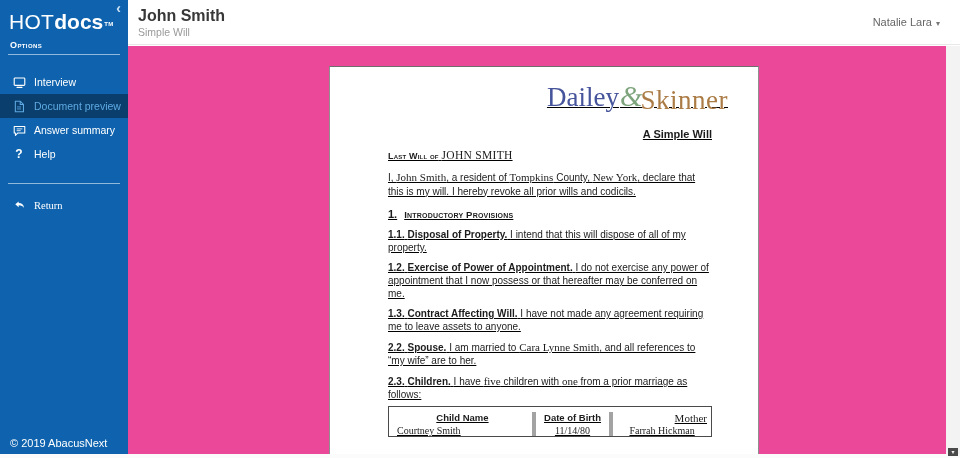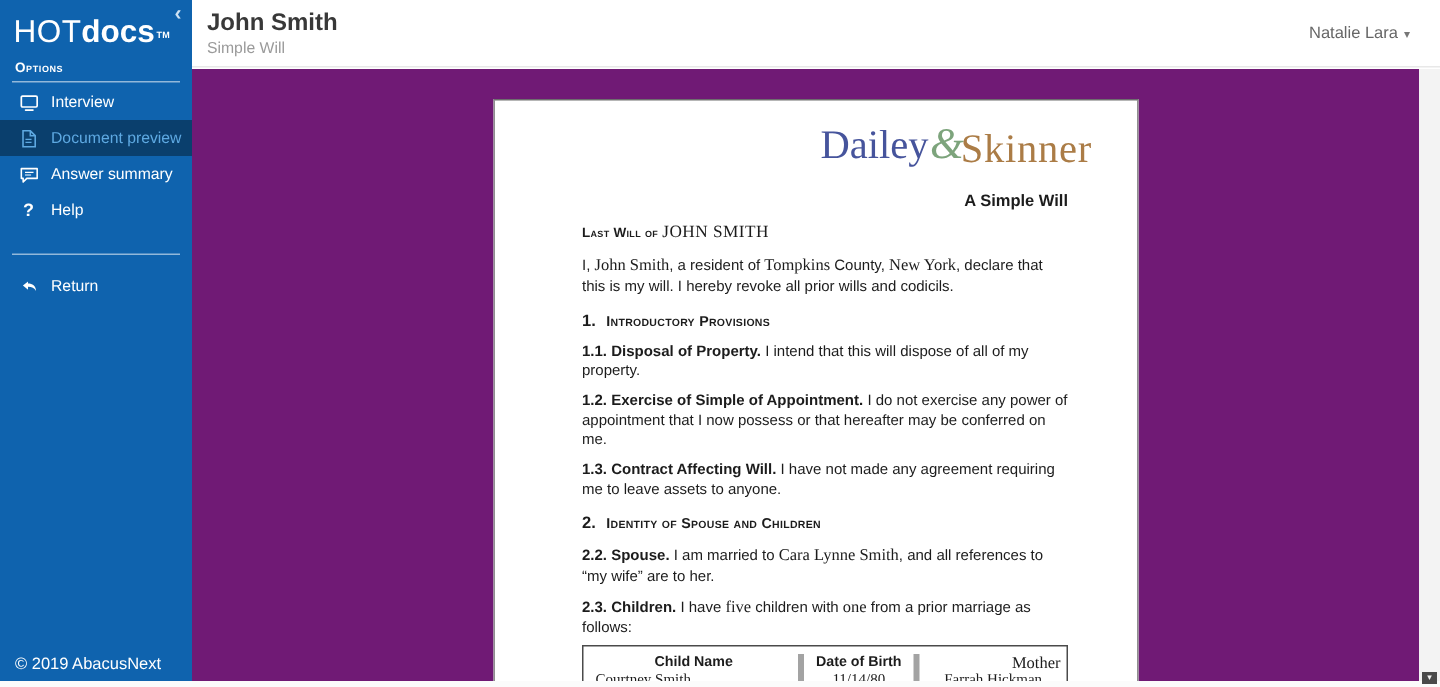--- a/index.html
+++ b/index.html
@@ -20,44 +20,44 @@
   }
   .logo { padding:11px 0 0 9px; font-size:21px; line-height:22px; white-space:nowrap; letter-spacing:.3px; }
   .logo-hot { font-weight:400; }
   .logo-docs { font-weight:800; letter-spacing:0; }
   .logo-tm { font-size:6px; vertical-align:top; position:relative; top:2px; margin-left:1px; font-weight:bold; }
   .options-label {
     margin:7px 0 0 10px; font-size:9px; font-weight:bold;
     font-variant:small-caps; letter-spacing:.4px;
   }
   .sep { border-top:1px solid rgba(255,255,255,.55); margin:4px 8px 0 8px; }
-  .nav { margin-top:1px; }
+  .nav { margin-top:15px; }
   .item {
     display:flex; align-items:center; gap:8px; height:24px; padding-left:12px;
     font-size:10.5px; cursor:pointer; color:#fff;
   }
   .item.selected { background:#0a3f6d; color:#5ea9e2; }
   .ic { width:14px; height:14px; display:flex; align-items:center; justify-content:center; flex:0 0 14px; }
   .qmark { font-weight:bold; font-size:12px; }
   .sep2 { margin-top:17px; }
-  .return-item { margin-top:9px; }
+  .return-item { margin-top:9px;font-family:Liberation Serif, serif; }
   .copyright { position:absolute; left:10px; bottom:9px; font-size:11px; color:#fff; }
 
   
   .header {
     position:absolute; left:128px; top:0; right:0; height:45px;
     background:#fff; border-bottom:1px solid #e8e8e8; z-index:1;
   }
   .page-title { margin:7px 0 0 10px; font-size:16px; font-weight:bold; color:#383838; line-height:18px; }
   .page-subtitle { margin:1px 0 0 10px; font-size:10.5px; color:#9a9a9a; }
   .user { position:absolute; right:20px; top:16px; font-size:11px; color:#666; cursor:pointer; }
   .caret { font-size:8px; margin-left:4px; color:#777; }
 
   
-  .main { position:absolute; left:128px; top:46px; right:0; bottom:0; background:#701a75; overflow:hidden; }
+  .main { position:absolute; left:128px; top:46px; right:0; bottom:0; background:#ec4899; overflow:hidden;text-decoration:underline; }
   .page {
     width:430px; height:430px; margin:20px auto 0 auto;
     border:1px solid #8f8f8f; border-top-color:#6e6e6e; background:#fff;
     padding:12px 46px 0 58px; font-size:10px; color:#1c1c1c; line-height:1.3;
   }
   .letterhead { text-align:right; margin-right:-16px; white-space:nowrap; line-height:34px; height:38px; }
   .lh-serif { font-family:"Liberation Serif", serif; }
   .lh-blue  { font-size:27px; color:#46549c; }
   .lh-amp   { font-size:29px; font-style:italic; color:#7da47c; margin:0 -2px 0 1px; }
   .lh-gold  { font-size:27px; color:#ab7c46; position:relative; top:3px; letter-spacing:.5px; }
@@ -176,25 +176,24 @@
       <div class="doc-title">A Simple Will</div>
 
       <p><span class="sc-label">Last Will of</span> <span class="serif name-caps">JOHN SMITH</span></p>
 
       <p><span>I, </span><span class="serif">John Smith</span><span>, a resident of </span><span class="serif">Tompkins</span><span> County, </span><span class="serif">New York</span><span>, declare that this is my will. I hereby revoke all prior wills and codicils.</span></p>
 
       <div class="sec"><span class="h-num">1.</span><span class="h-title">Introductory Provisions</span></div>
 
       <p><span class="pnum">1.1.</span> <span class="ptitle">Disposal of Property.</span> <span>I intend that this will dispose of all of my property.</span></p>
 
-      <p><span class="pnum">1.2.</span> <span class="ptitle">Exercise of Simple of Appointment.</span> <span>I do not exercise any power of appointment that I now possess or that hereafter may be conferred on me.</span></p>
+      <p><span class="pnum">1.2.</span> <span class="ptitle">Exercise of Power of Appointment.</span> <span>I do not exercise any power of appointment that I now possess or that hereafter may be conferred on me.</span></p>
 
       <p><span class="pnum">1.3.</span> <span class="ptitle">Contract Affecting Will.</span> <span>I have not made any agreement requiring me to leave assets to anyone.</span></p>
 
-      <div class="sec"><span class="h-num">2.</span><span class="h-title">Identity of Spouse and Children</span></div>
 
       <p><span class="pnum">2.2.</span> <span class="ptitle">Spouse.</span> <span>I am married to </span><span class="serif">Cara Lynne Smith</span><span>, and all references to “my wife” are to her.</span></p>
 
       <p><span class="pnum">2.3.</span> <span class="ptitle">Children.</span> <span>I have </span><span class="serif">five</span><span> children with </span><span class="serif">one</span><span> from a prior marriage as follows:</span></p>
 
       <div class="t-wrap">
         <table class="children-table">
           <colgroup>
               <col style="width:45%">
               <col style="width:24%">

